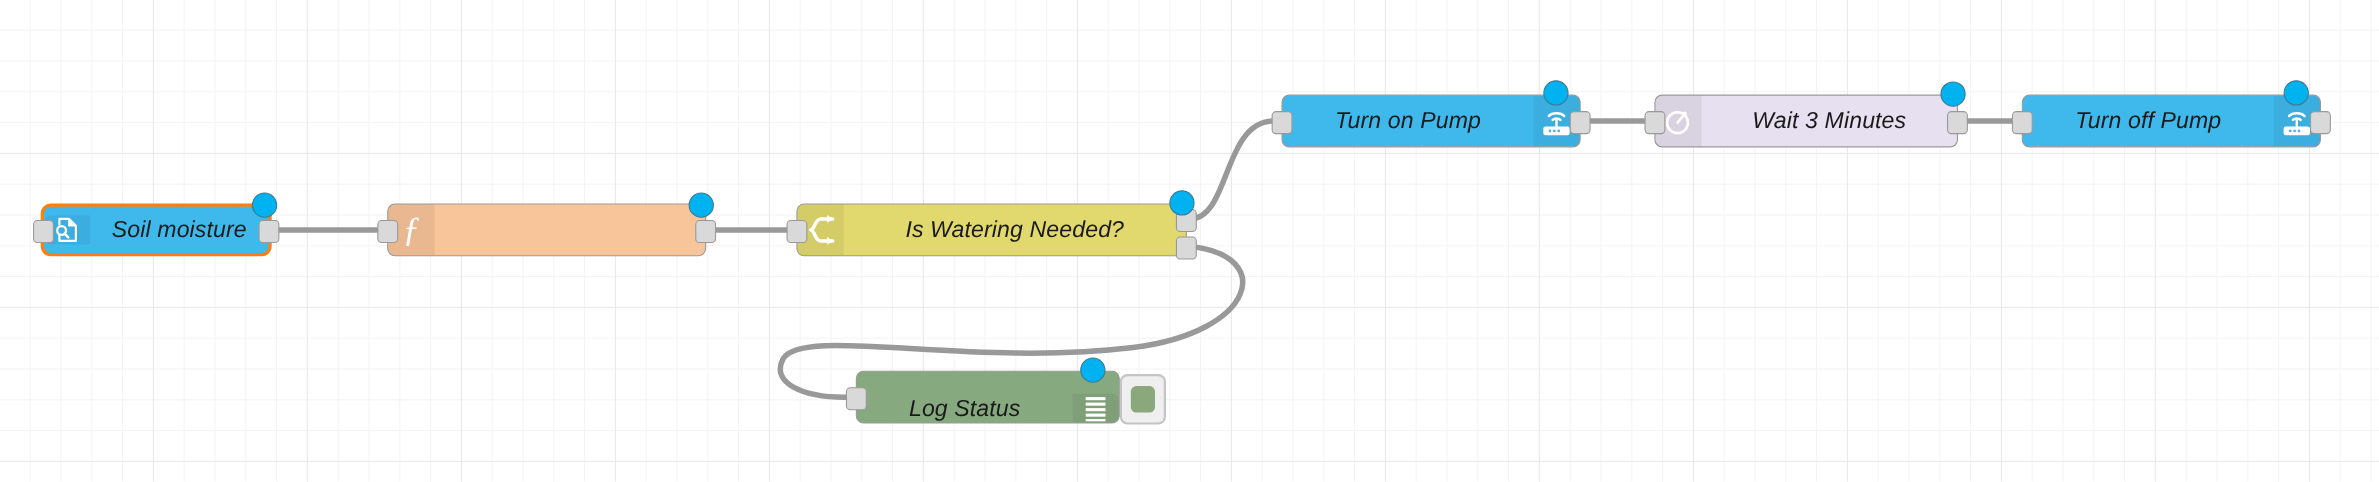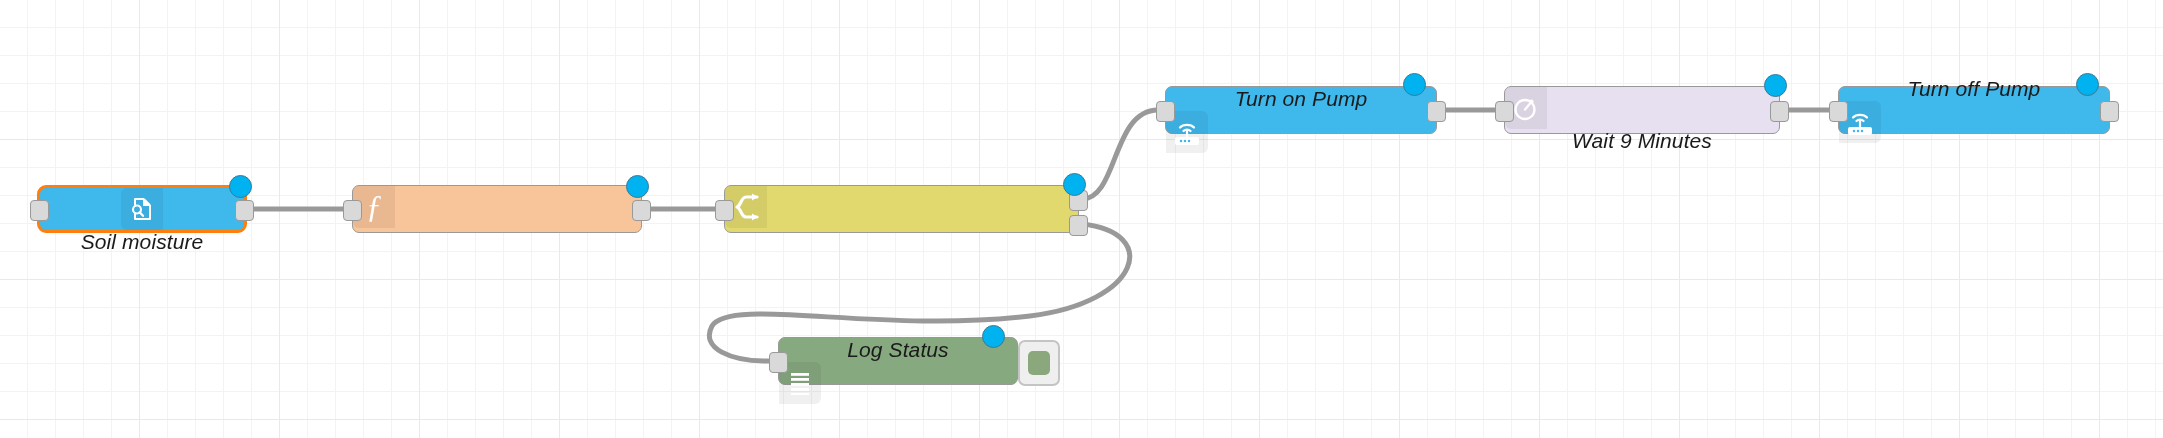--- a/index.html
+++ b/index.html
@@ -31,21 +31,20 @@
   }
   .node {
     position: absolute;
     box-sizing: border-box;
     border-radius: 7px;
     border: 1px solid #999999;
     display: flex;
     align-items: stretch;
     height: 48px;
     z-index: 5;
-    flex-direction: column;
   }
   .node.selected {
     border: 3px solid #ff7f0e;
     border-radius: 9px;
   }
   .node-icon-box {
     width: 42px;
     flex: 0 0 42px;
     display: flex;
     align-items: center;
@@ -159,20 +158,21 @@
   </div>
 
   <div class="node" style="left:724px; top:185px; width:355px; background:#e2d96e;">
     <div class="node-icon-box">
       <svg class="icon" width="26" height="28" viewBox="0 0 26 28">
         <path d="M24 4 L13 4 C8 4 8 13 4 14 C8 15 8 24 13 24 L24 24" stroke="#ffffff" stroke-width="3.2" fill="none" stroke-linecap="round" stroke-linejoin="round"></path>
         <path d="M19 0.5 L24.5 4 L19 7.5 Z" fill="#ffffff"></path>
         <path d="M19 20.5 L24.5 24 L19 27.5 Z" fill="#ffffff"></path>
       </svg>
     </div>
+    <div class="node-label">Is Watering Needed?</div>
     <div class="port in" style="top:14px;"></div>
     <div class="port out" style="top:4px;"></div>
     <div class="port out" style="top:29px;"></div>
     <div class="status-dot" style="right:-8px; top:-13px;"></div>
   </div>
 
   <div class="node" style="left:1165px; top:86px; width:272px; background:#3fb8ec;">
     <div class="node-label">Turn on Pump</div>
     <div class="node-icon-box right">
       <svg class="icon" width="30" height="28" viewBox="0 0 30 28">
@@ -191,21 +191,21 @@
   </div>
 
   <div class="node" style="left:1504px; top:86px; width:276px; background:#e7e0f0;">
     <div class="node-icon-box">
       <svg class="icon" width="28" height="28" viewBox="0 0 28 28">
         <circle cx="13" cy="15.5" r="9.5" stroke="#ffffff" stroke-width="2.3" fill="none"></circle>
         <line x1="13" y1="15.5" x2="18" y2="9.5" stroke="#ffffff" stroke-width="2.3" stroke-linecap="round"></line>
         <circle cx="19.5" cy="7.5" r="2.1" fill="#ffffff"></circle>
       </svg>
     </div>
-    <div class="node-label">Wait 9 Minutes</div>
+    <div class="node-label">Wait 3 Minutes</div>
     <div class="port in" style="top:14px;"></div>
     <div class="port out" style="top:14px;"></div>
     <div class="status-dot" style="right:-8px; top:-13px;"></div>
   </div>
 
   <div class="node" style="left:1838px; top:86px; width:272px; background:#3fb8ec;justify-content:center;">
     <div class="node-label">Turn off Pump</div>
     <div class="node-icon-box right">
       <svg class="icon" width="30" height="28" viewBox="0 0 30 28">
         <path d="M8 9.5 C11 6 19 6 22 9.5" stroke="#ffffff" stroke-width="2.3" fill="none" stroke-linecap="round"></path>
@@ -218,21 +218,21 @@
       </svg>
     </div>
     <div class="port in" style="top:14px;"></div>
     <div class="port out" style="top:14px;"></div>
     <div class="status-dot" style="right:10px; top:-14px;"></div>
   </div>
 
   <div class="debug-btn" style="left:1018px; top:340px;">
     <i></i>
   </div>
-  <div class="node" style="left:778px; top:337px; width:240px; background:#87a980;">
+  <div class="node" style="left:778px; top:337px; width:240px; background:#87a980;align-items:flex-end;">
     <div class="node-label">Log Status</div>
     <div class="node-icon-box right">
       <svg class="icon" width="26" height="26" viewBox="0 0 26 26">
         <rect x="4" y="3" width="18" height="2.8" fill="#ffffff"></rect>
         <rect x="4" y="8" width="18" height="2.8" fill="#ffffff"></rect>
         <rect x="4" y="13" width="18" height="2.8" fill="#ffffff"></rect>
         <rect x="4" y="18" width="18" height="2.8" fill="#ffffff"></rect>
         <rect x="4" y="23" width="18" height="2.0" fill="#ffffff"></rect>
       </svg>
     </div>

